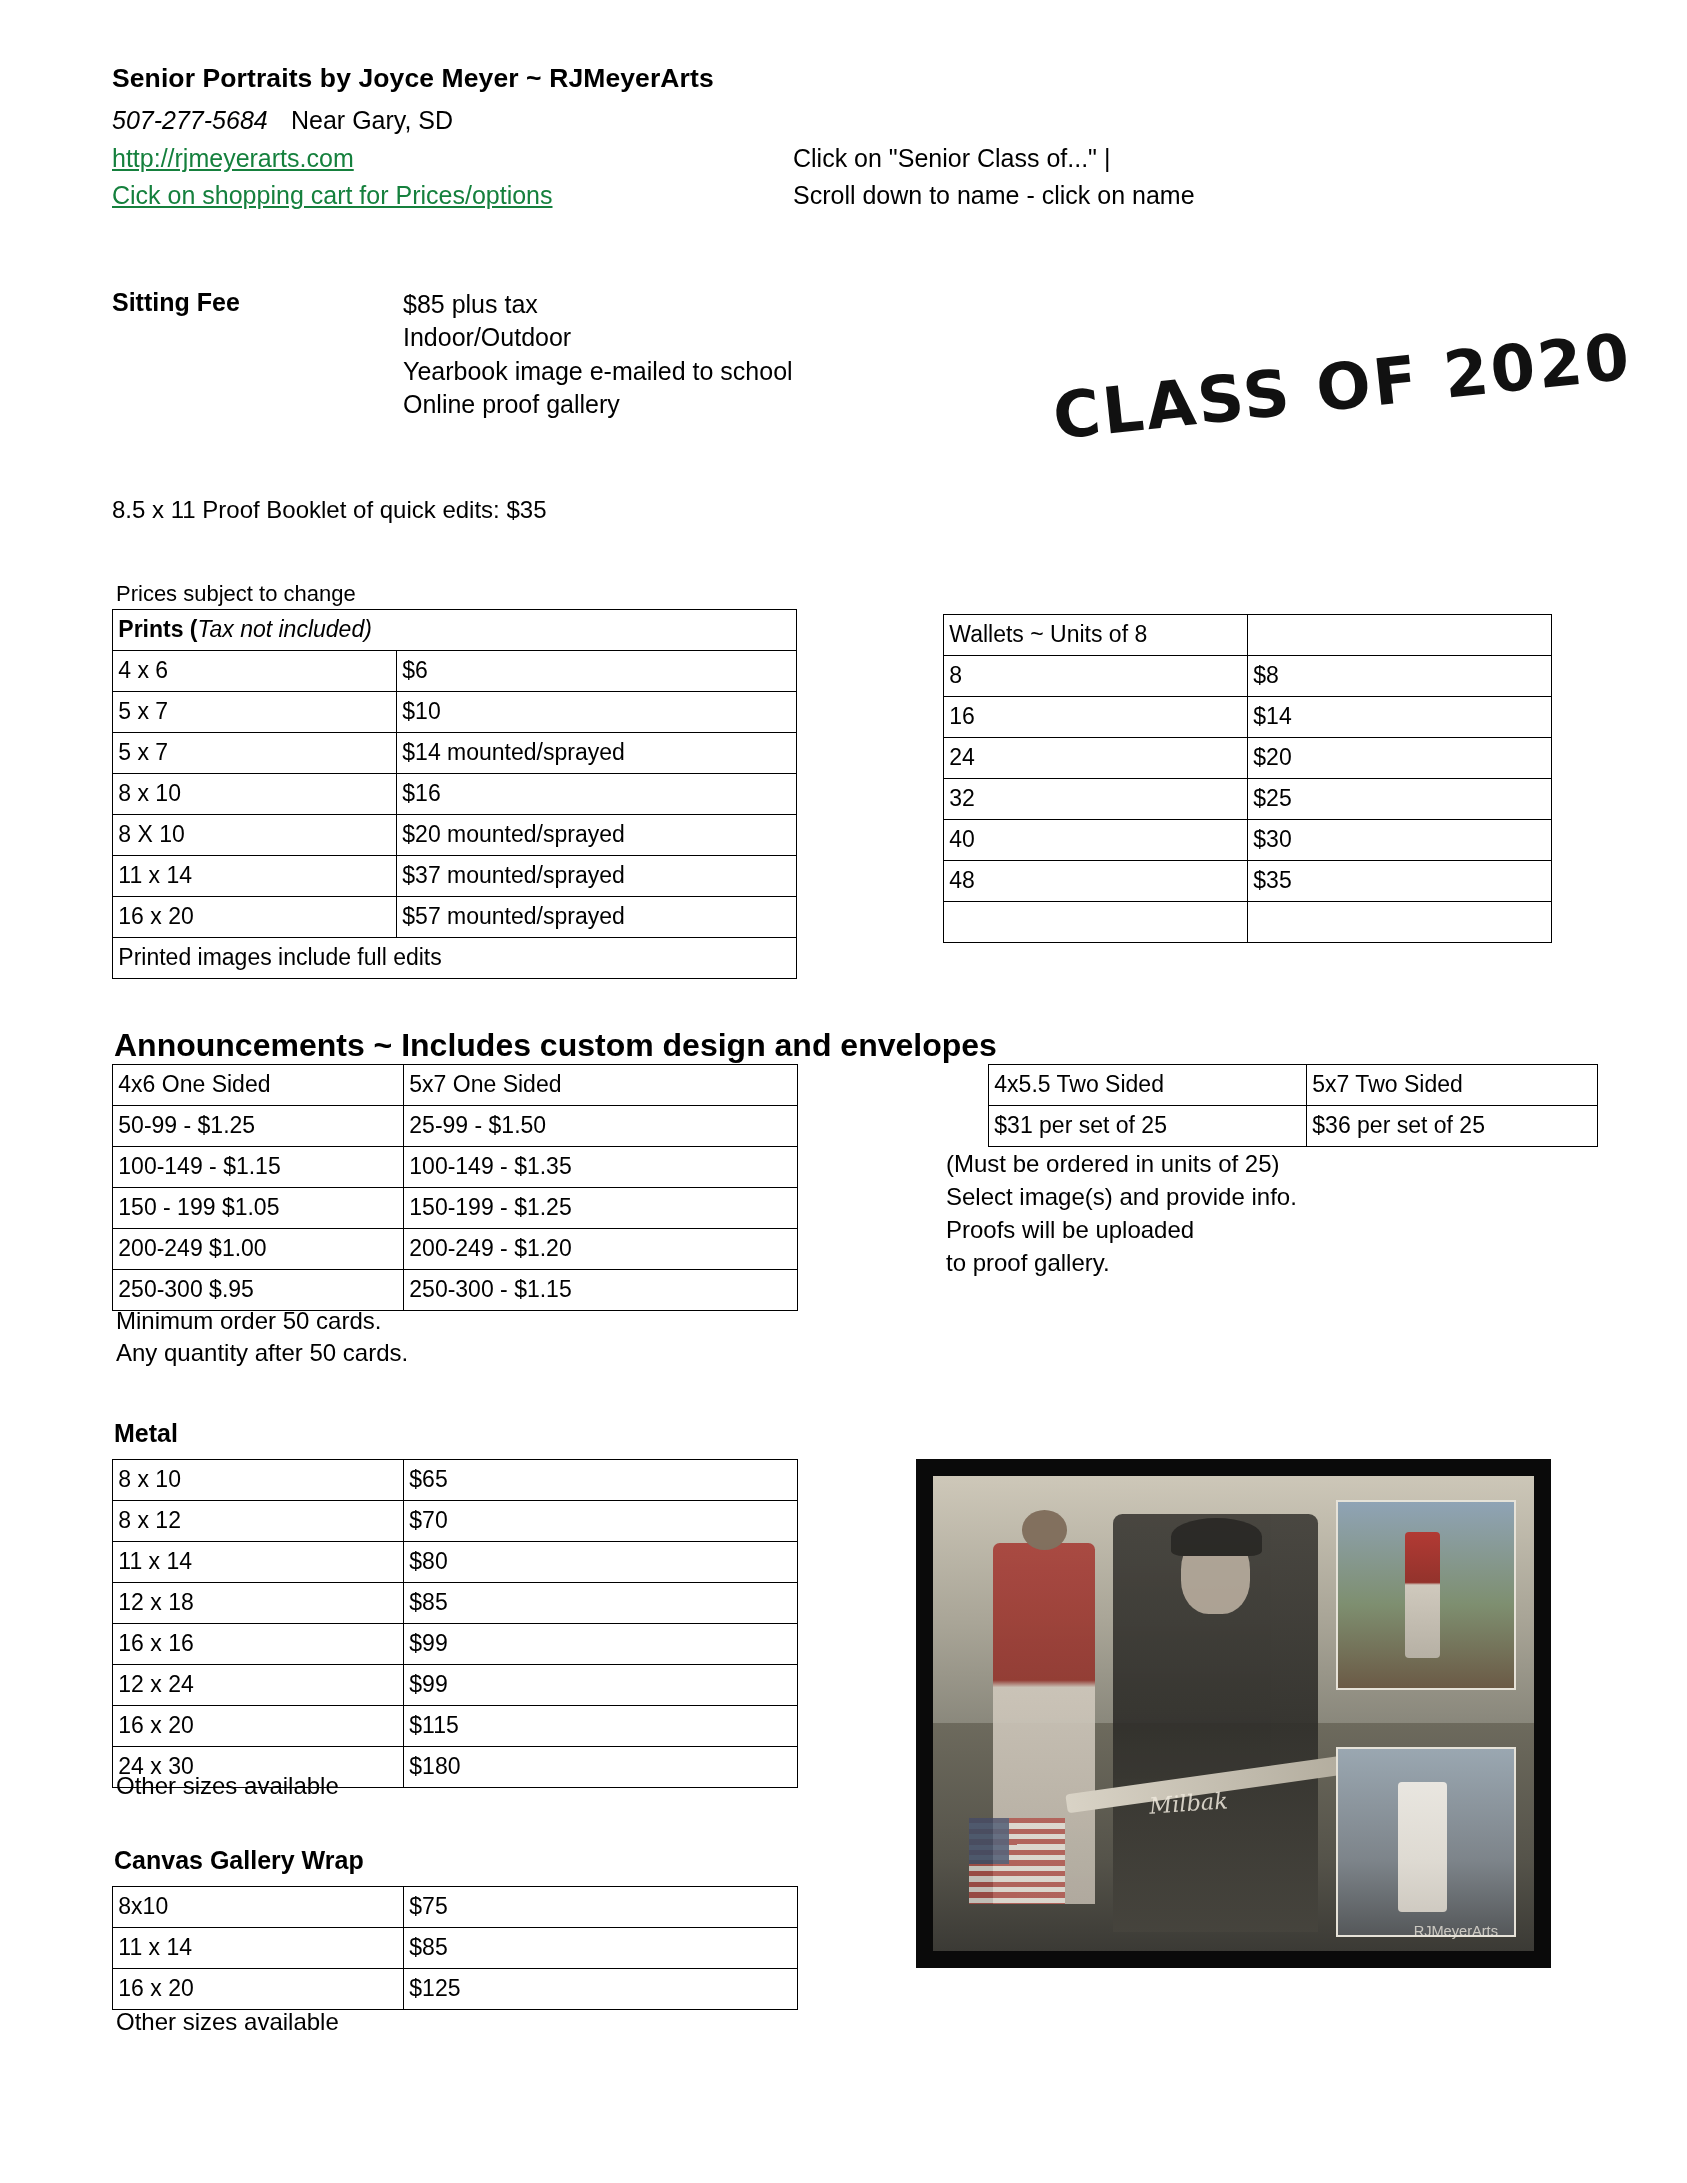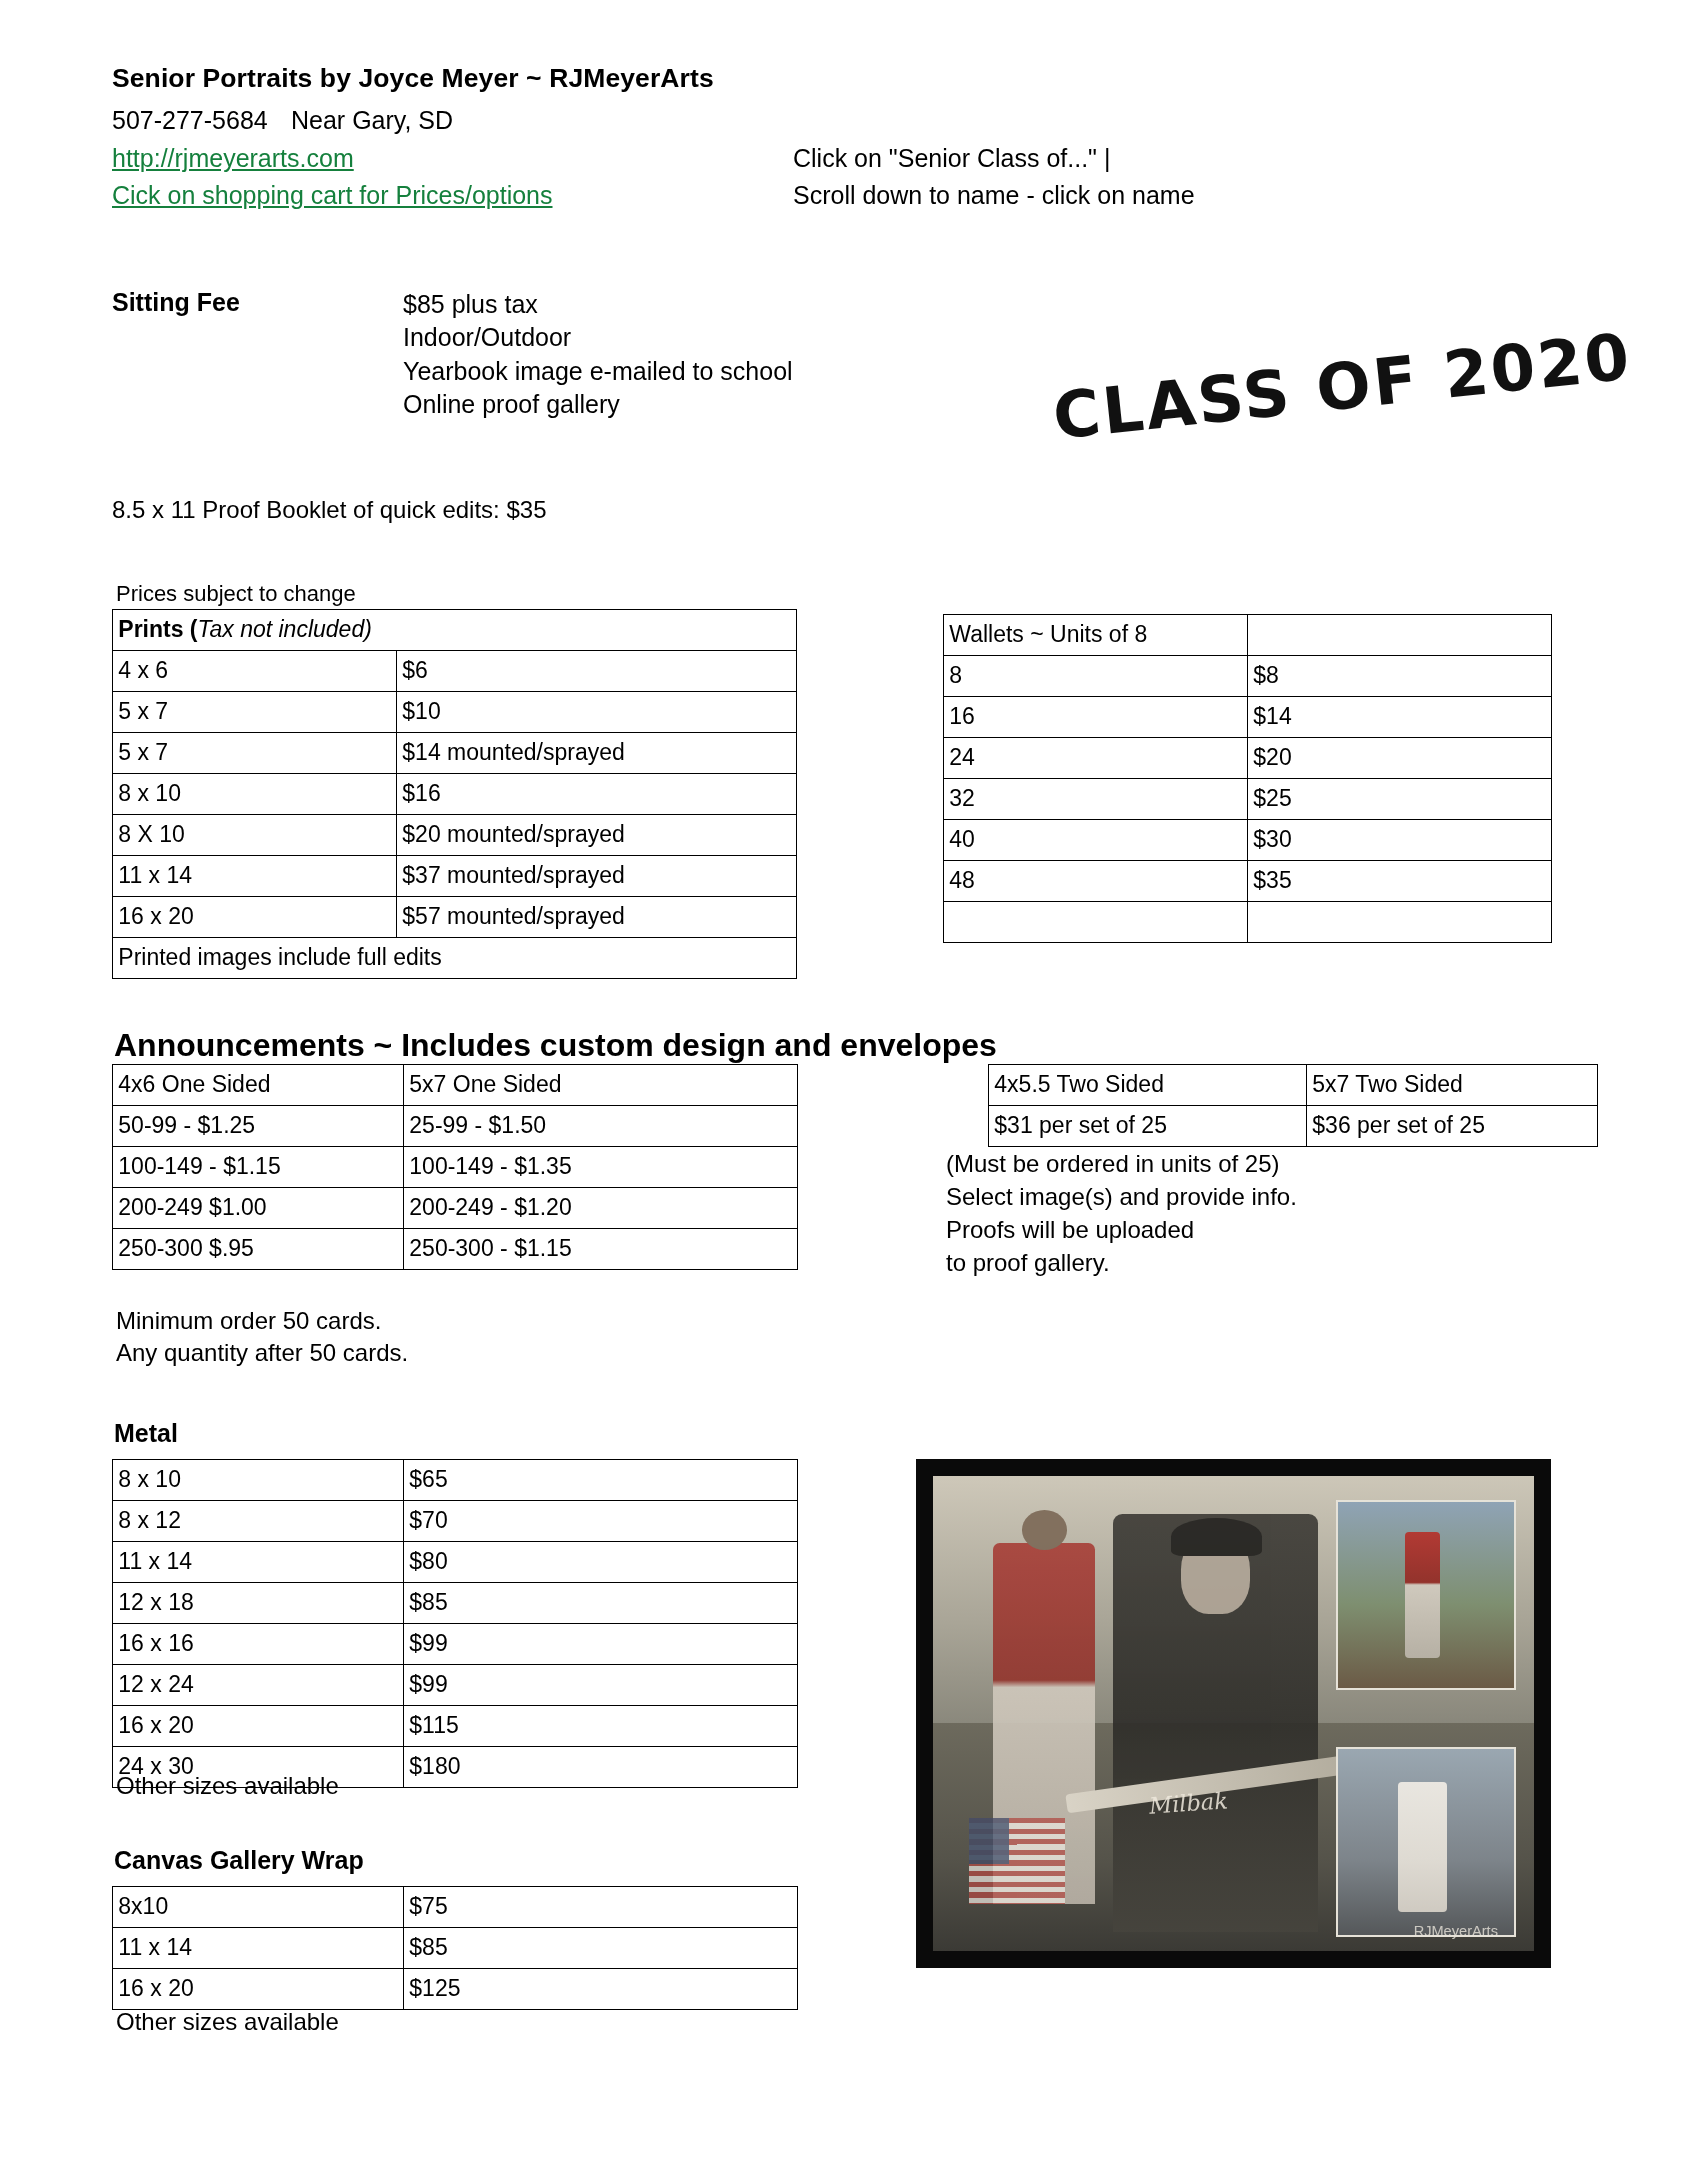--- a/index.html
+++ b/index.html
@@ -35,21 +35,21 @@
     font-weight: bold;
     letter-spacing: 0.1px;
     margin-bottom: 12px;
   }
   .hdr-row {
     font-size: 25px;
     margin-bottom: 9.3px;
     display: flex;
     align-items: baseline;
   }
-  .hdr-phone { width: 179px; }
+  .hdr-phone { width: 179px; font-style: italic; }
   .hdr-loc { }
   .hdr-links {
     margin-top: 2.6px;
   }
   .hdr-link-row {
     display: flex;
     align-items: baseline;
     font-size: 25px;
     margin-bottom: 8px;
   }
@@ -531,20 +531,24 @@
           <td>4x6 One Sided</td>
           <td>5x7 One Sided</td>
         </tr>
         <tr>
           <td>50-99 - $1.25</td>
           <td>25-99  - $1.50</td>
         </tr>
         <tr>
           <td>100-149 - $1.15</td>
           <td>100-149 - $1.35</td>
+        </tr>
+        <tr>
+          <td>150 - 199 $1.05</td>
+          <td>150-199 - $1.25</td>
         </tr>
         <tr>
           <td>200-249 $1.00</td>
           <td>200-249 - $1.20</td>
         </tr>
         <tr>
           <td>250-300 $.95</td>
           <td>250-300 - $1.15</td>
         </tr>
       </tbody>

